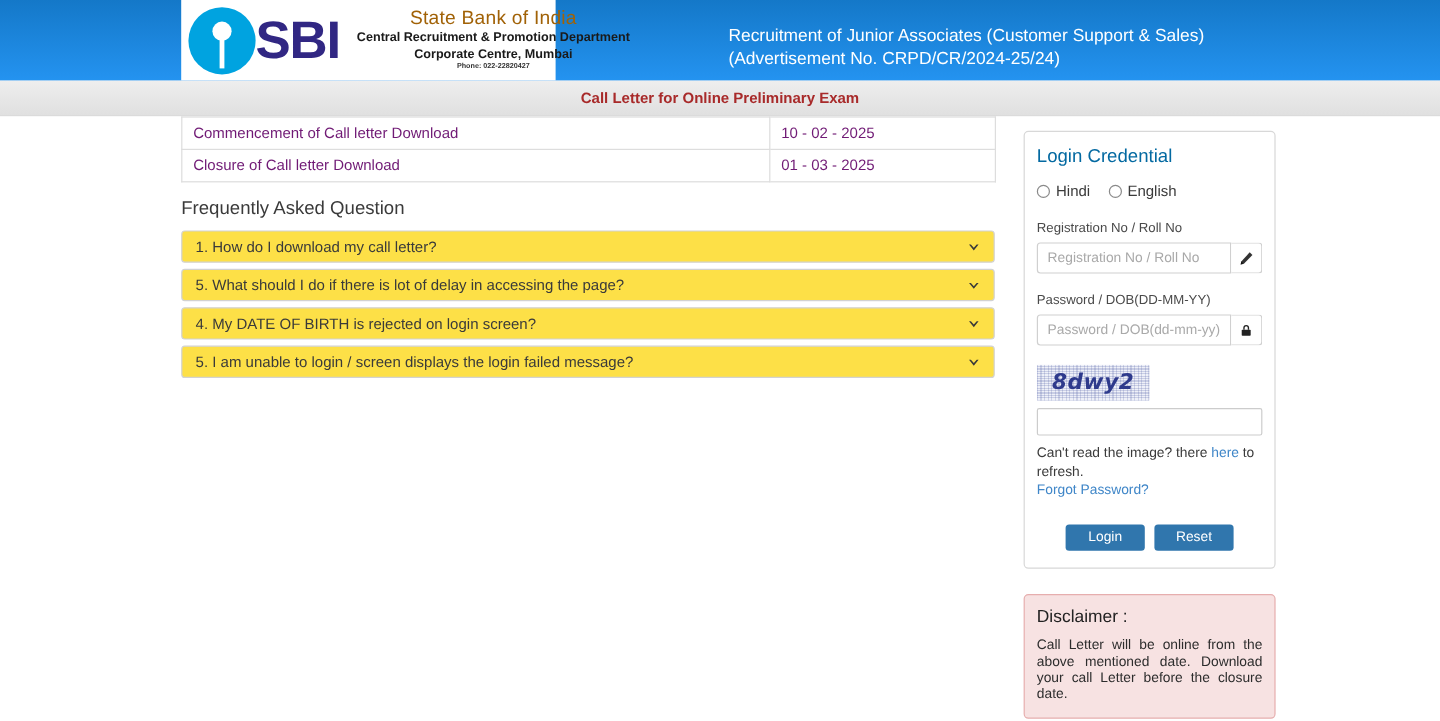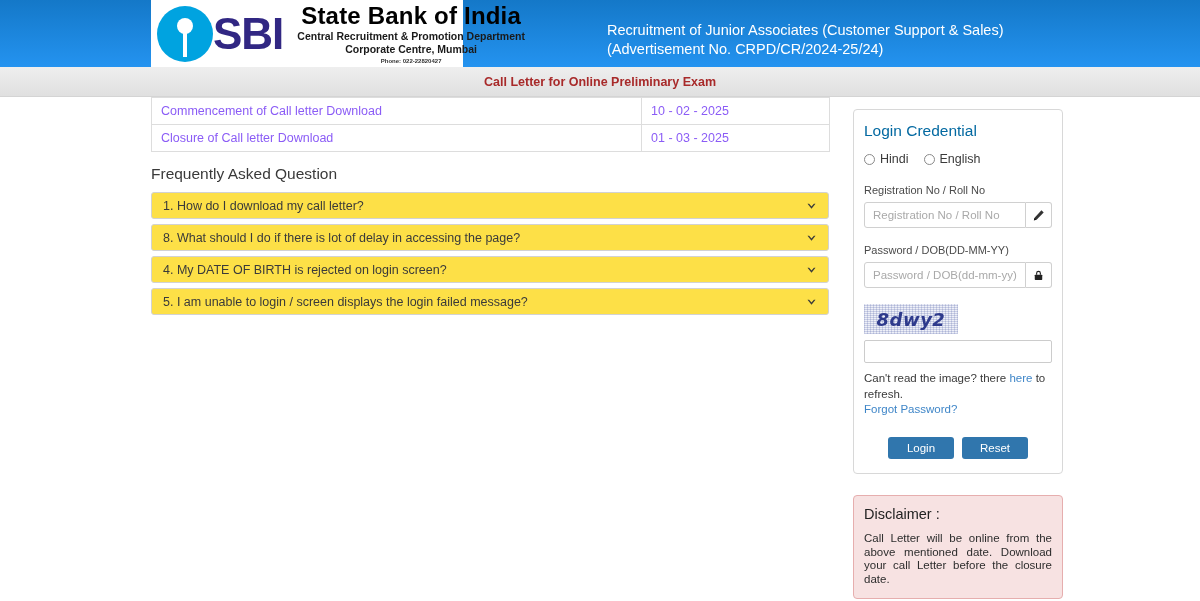--- a/index.html
+++ b/index.html
@@ -58,23 +58,23 @@
     letter-spacing: -1px;
     line-height: 1;
     margin-left: -2px;
     font-family: "Liberation Sans", sans-serif;
   }
   .bank-block {
     margin-left: 14px;
     text-align: center;
   }
   .bank-name {
-    font-size: 24px;
-    font-weight: 700;
-    color: #000000;
+    font-size: 16px;
+    font-weight: 400;
+    color: #a16207;
     line-height: 1.15;
     letter-spacing: 0.2px;
     white-space: nowrap;
   }
   .bank-dept {
     font-size: 10.5px;
     font-weight: 700;
     color: #1a1a1a;
     line-height: 1.28;
     white-space: nowrap;
@@ -139,21 +139,21 @@
   table.dates {
     width: 678px;
     border-collapse: collapse;
     border: 1px solid #dddddd;
     table-layout: fixed;
   }
   table.dates td {
     border: 1px solid #dddddd;
     padding: 6px 9px;
     font-size: 12.5px;
-    color: #8b5cf6;
+    color: #701a75;
     height: 25px;
   }
   td.date-label { width: 490px; }
   td.date-value { width: 188px; }
 
   
   .faq-list { margin-top: 2px; }
   .faq-item {
     position: relative;
     width: 678px;
@@ -384,21 +384,21 @@
       <div class="faq-item">
         <span class="faq-q">1. How do I download my call letter?</span>
         <span class="chev">
           <svg width="13" height="13" viewBox="0 0 13 13">
               <path d="M2.5 4.3 L6.5 9.2 L10.5 4.3 L8.9 4.3 L6.5 7.0 L4.1 4.3 Z" fill="#3a3a3a"></path>
             </svg>
         </span>
       </div>
 
       <div class="faq-item">
-        <span class="faq-q">8. What should I do if there is lot of delay in accessing the page?</span>
+        <span class="faq-q">5. What should I do if there is lot of delay in accessing the page?</span>
         <span class="chev">
           <svg width="13" height="13" viewBox="0 0 13 13">
               <path d="M2.5 4.3 L6.5 9.2 L10.5 4.3 L8.9 4.3 L6.5 7.0 L4.1 4.3 Z" fill="#3a3a3a"></path>
             </svg>
         </span>
       </div>
 
 
       <div class="faq-item">
         <span class="faq-q">4. My DATE OF BIRTH is rejected on login screen?</span>

